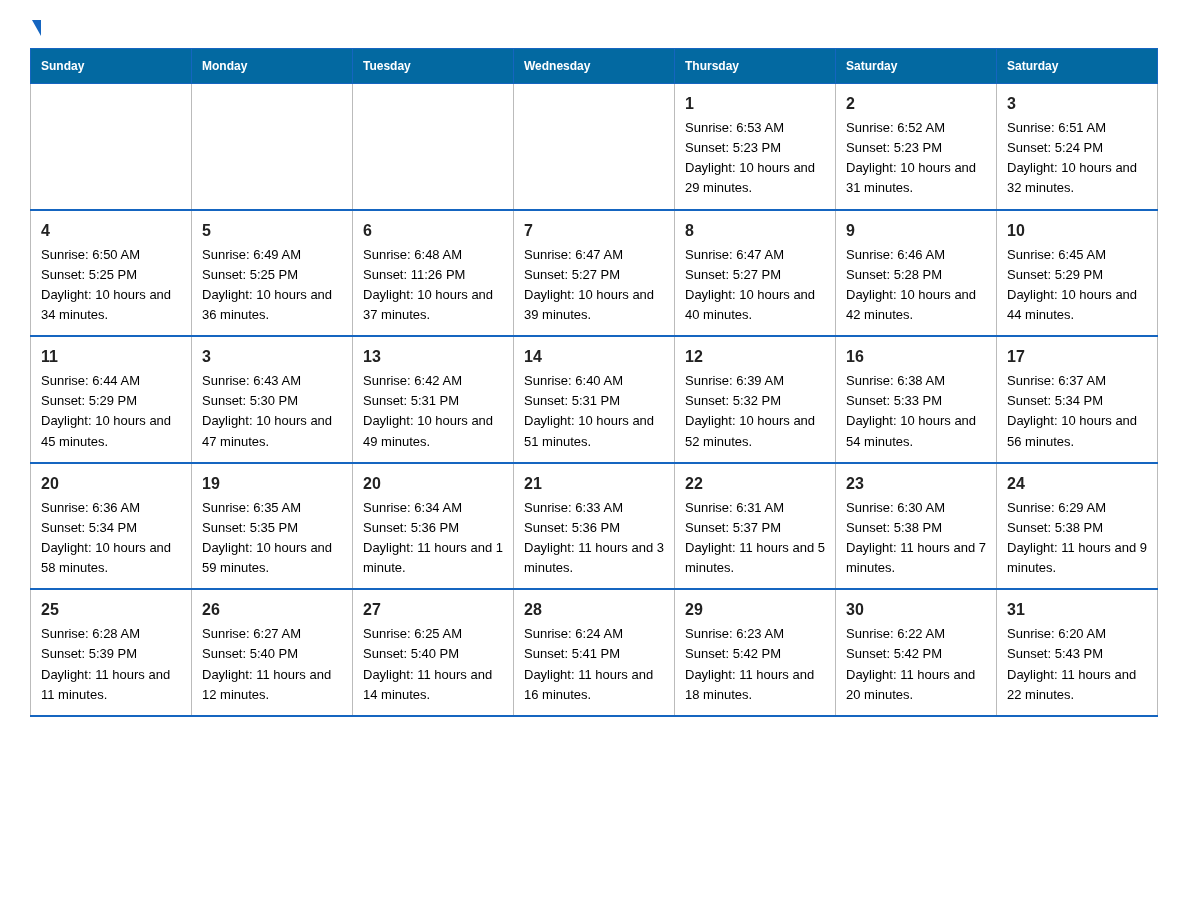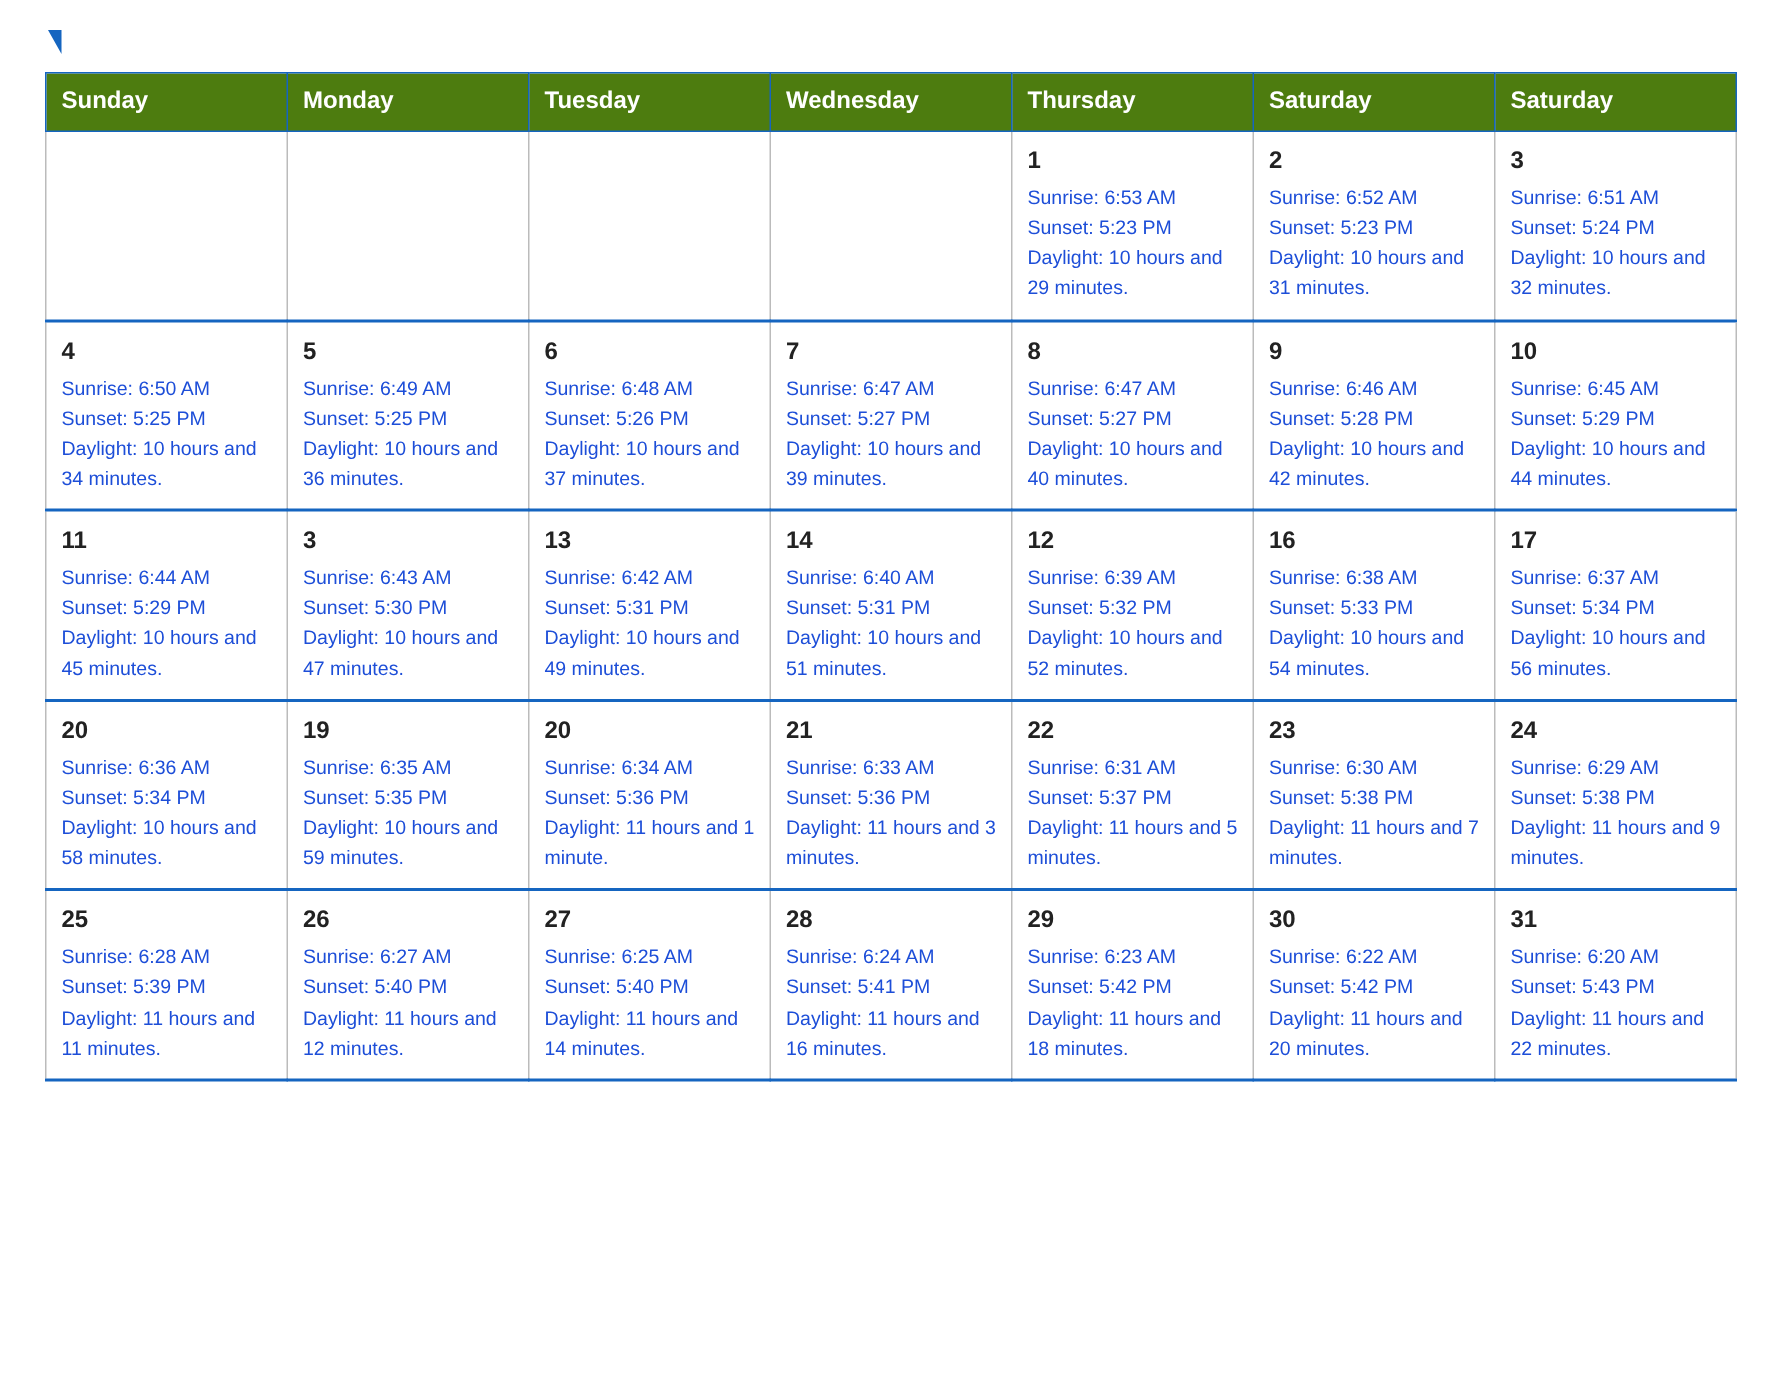--- a/index.html
+++ b/index.html
@@ -63,23 +63,23 @@
       font-size: 22px;
       color: #222;
       margin-top: 4px;
     }
     table {
       width: 100%;
       border-collapse: collapse;
       table-layout: fixed;
     }
     thead tr th {
-      background-color: #4d7c0f;
+      background-color: #0369a1;
       color: #fff;
-      font-size: 16px;
+      font-size: 12px;
       font-weight: bold;
       padding: 10px 10px;
       text-align: left;
       border: 1px solid #1565c0;
     }
     tbody tr td {
       vertical-align: top;
       padding: 8px 10px 10px 10px;
       border: 1px solid #bbb;
       font-size: 13.5px;
@@ -87,21 +87,21 @@
       min-height: 80px;
     }
     .day-number {
       font-size: 16px;
       font-weight: bold;
       display: block;
       margin-bottom: 2px;
     }
     .day-info {
       font-size: 13px;
-      color: #1d4ed8;
+      color: #000000;
       line-height: 1.55;
     }
     tbody tr {
       border-bottom: 2px solid #1565c0;
     }
     .empty-cell {
       background: #fff;
     }
   </style>
 </head>
@@ -167,21 +167,21 @@
         </td>
         <td>
           <span class="day-number">5</span>
           <div class="day-info">Sunrise: 6:49 AM
 Sunset: 5:25 PM
 Daylight: 10 hours and 36 minutes.</div>
         </td>
         <td>
           <span class="day-number">6</span>
           <div class="day-info">Sunrise: 6:48 AM
-Sunset: 5:26 PM
+Sunset: 11:26 PM
 Daylight: 10 hours and 37 minutes.</div>
         </td>
         <td>
           <span class="day-number">7</span>
           <div class="day-info">Sunrise: 6:47 AM
 Sunset: 5:27 PM
 Daylight: 10 hours and 39 minutes.</div>
         </td>
         <td>
           <span class="day-number">8</span>

